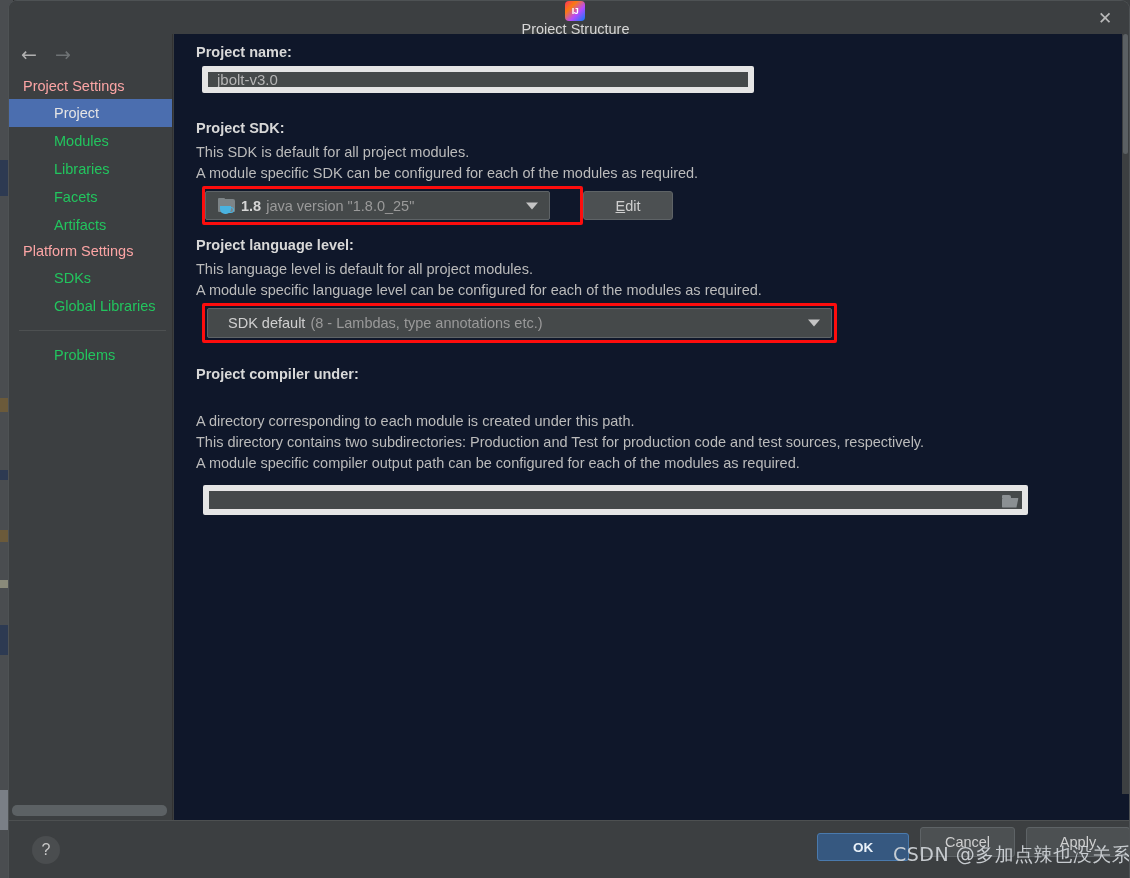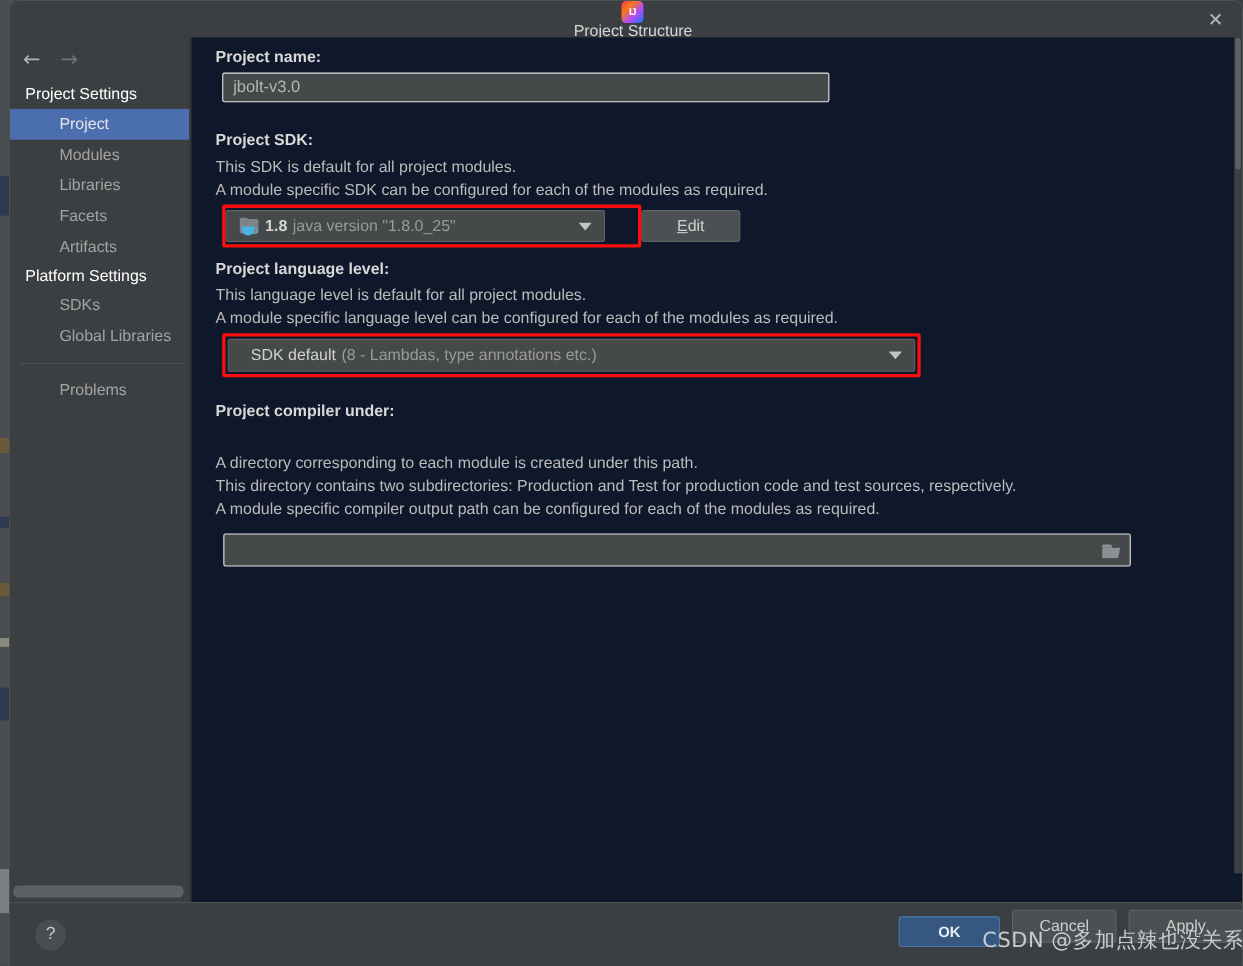--- a/index.html
+++ b/index.html
@@ -114,27 +114,27 @@
     font-size: 19px;
     line-height: 1;
     color: #b0b0b0;
     cursor: pointer;
     font-family: "DejaVu Sans", sans-serif;
   }
   .nav-arrow.disabled { color: #6e7274; cursor: default; }
 
   .nav-group-title {
     font-size: 14.5px;
-    color: #ffffff;
+    color: #fca5a5;
     padding: 4px 0 5px 14px;
     white-space: nowrap;
   }
   .nav-item {
     font-size: 14.5px;
-    color: #a3a3a3;
+    color: #22c55e;
     padding: 5px 0 5px 45px;
     white-space: nowrap;
     cursor: pointer;
     line-height: 18px;
   }
   .nav-item.selected {
     background: #4b6eaf;
     color: #e5e5e5;
   }
   #nav-divider {
@@ -167,21 +167,21 @@
   }
   .desc-line {
     font-size: 14.5px;
     color: #bbbbbb;
     white-space: nowrap;
     line-height: 21px;
   }
 
   .text-input {
     background: #45494a;
-    border: 1px solid #e5e5e5;
+    border: 6px solid #e5e5e5;
     border-radius: 2px;
     color: #b5b5b5;
     font-size: 15px;
     font-family: "Liberation Sans", sans-serif;
     padding: 0 9px;
     outline: none;
   }
 
   
   .combo {

